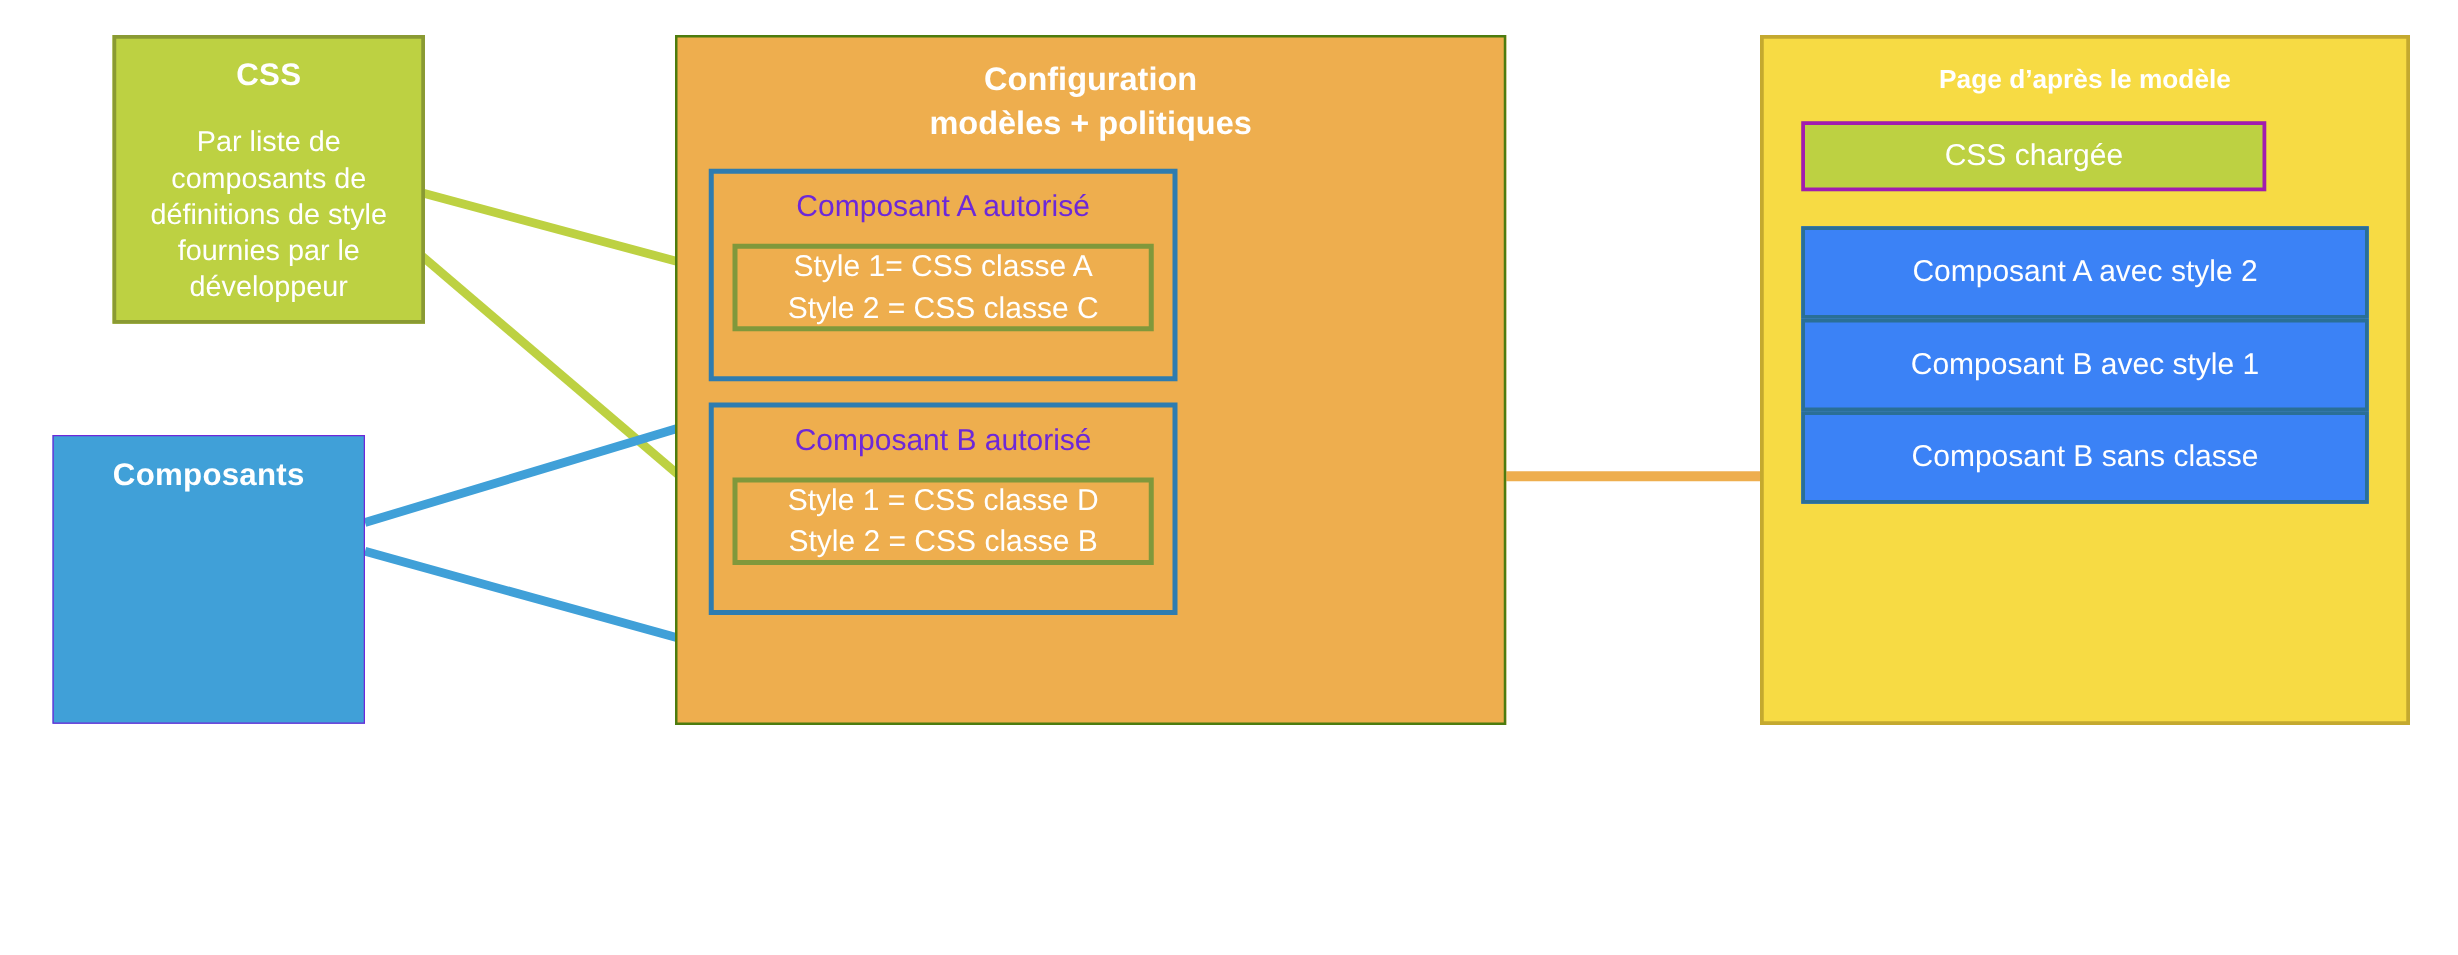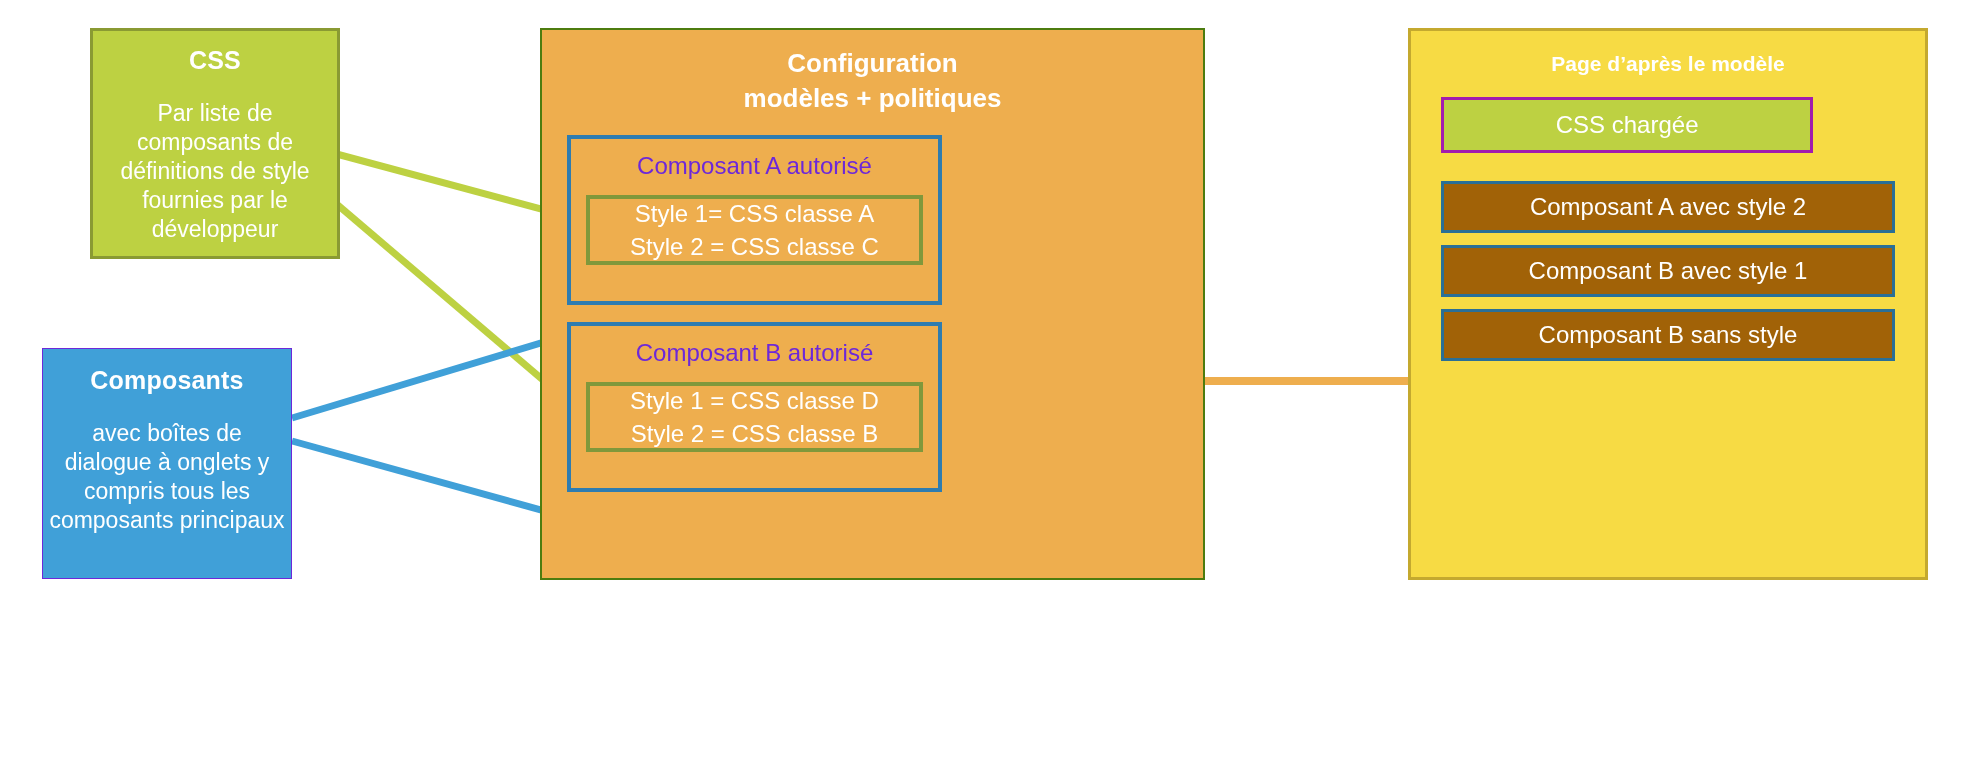--- a/index.html
+++ b/index.html
@@ -146,24 +146,23 @@
     text-align: center;
   }
   .page-item.green {
     background: #bdd142;
     border: 3px solid #a21caf;
     height: 56px;
     width: 82%;
     margin-bottom: 28px;
   }
   .page-item.blue {
-    background: #a16207;
+    background: #3b82f6;
     border: 3px solid #2a6f96;
-    height: 52px;
-    margin-bottom: 12px;
+    height: 74px;
   }
 </style>
 </head>
 <body>
 
 <div id="canvas">
 
   <svg id="connectors" viewBox="0 0 1966 764" width="1966" height="764">
 
     <line x1="292" y1="142" x2="727" y2="259" stroke="#bdd142" stroke-width="7"></line>
@@ -177,21 +176,20 @@
     <line x1="1205" y1="381" x2="1408" y2="381" stroke="#eeae4e" stroke-width="8"></line>
   </svg>
 
   <div class="box css-box">
     <div class="box-title">CSS</div>
     <div class="box-body">Par liste de composants de définitions de style fournies par le développeur</div>
   </div>
 
   <div class="box components-box">
     <div class="box-title">Composants</div>
-    <div class="box-body">avec boîtes de dialogue à onglets y compris tous les composants principaux</div>
   </div>
 
   <div class="box config-panel">
     <div class="config-title">
       <div>Configuration</div>
       <div>modèles + politiques</div>
     </div>
 
     <div class="allowed-box box-a">
       <div class="allowed-title">Composant A autorisé</div>
@@ -216,18 +214,18 @@
       <div class="page-item green">
         <span>CSS chargée</span>
       </div>
       <div class="page-item blue">
         <span>Composant A avec style 2</span>
       </div>
       <div class="page-item blue">
         <span>Composant B avec style 1</span>
       </div>
       <div class="page-item blue">
-        <span>Composant B sans style</span>
+        <span>Composant B sans classe</span>
       </div>
     </div>
   </div>
 
 </div>
 
 </body></html>

